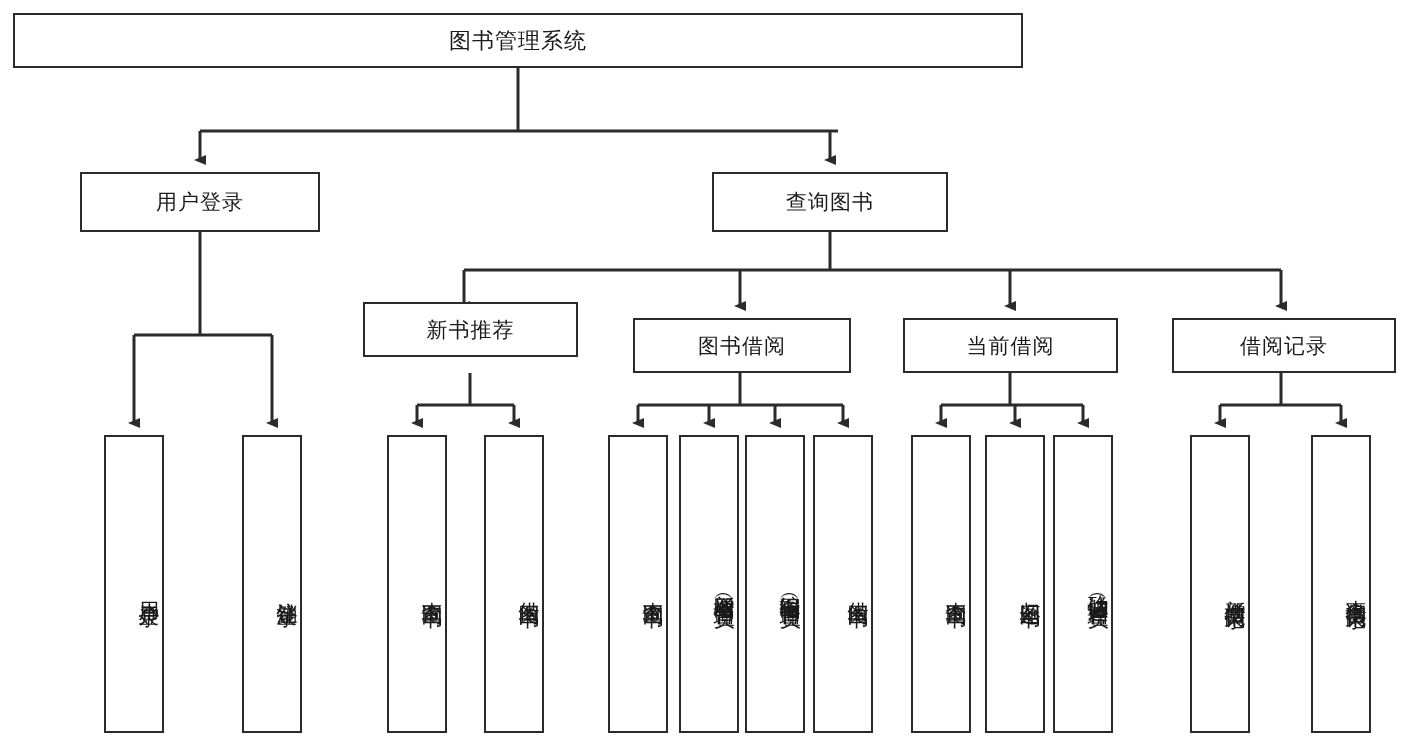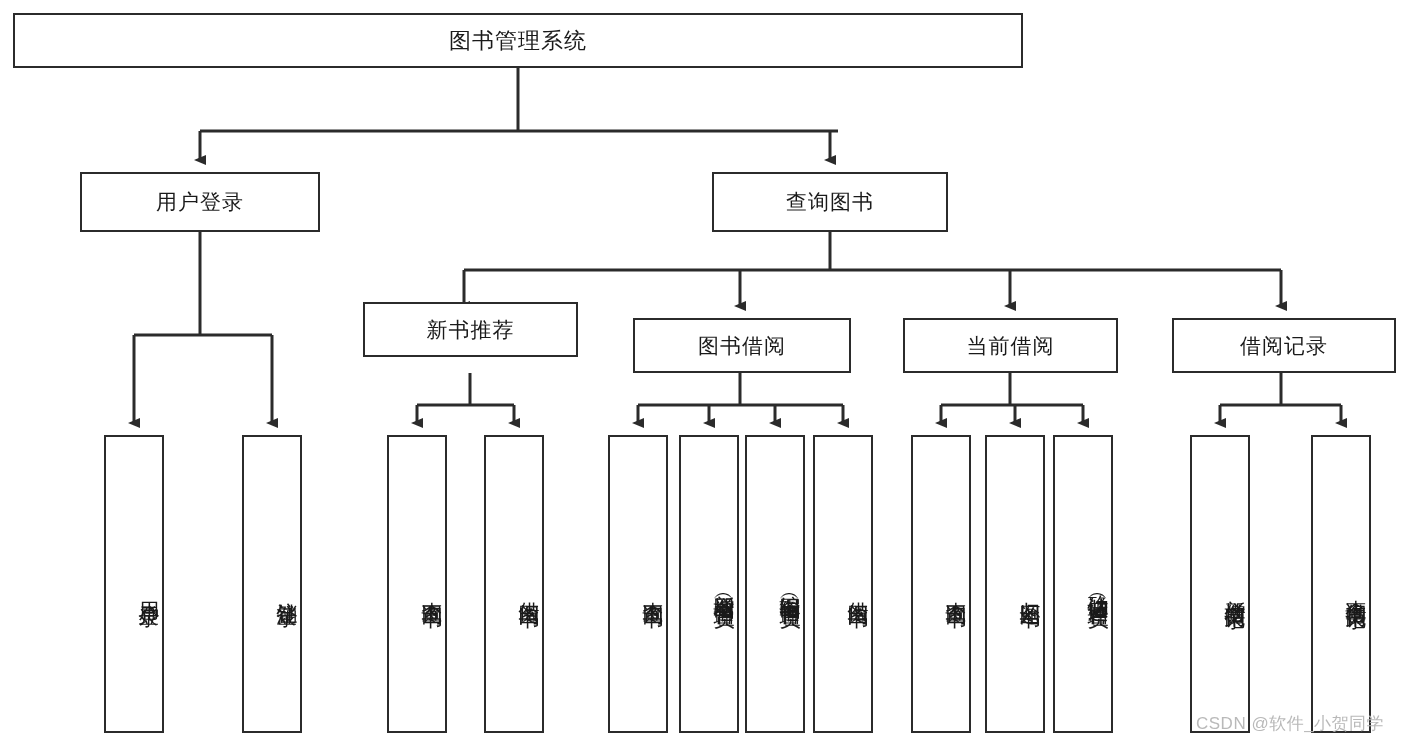--- a/index.html
+++ b/index.html
@@ -137,15 +137,14 @@
       <div class="node leaf tall-text" style="left: 679px; top: 435px; width: 60px; height: 298px;">新增图书（管理员）</div>
       <div class="node leaf tall-text" style="left: 745px; top: 435px; width: 60px; height: 298px;">编辑图书（管理员）</div>
       <div class="node leaf" style="left: 813px; top: 435px; width: 60px; height: 298px;">借阅图书</div>
       <div class="node leaf" style="left: 911px; top: 435px; width: 60px; height: 298px;">查询图书</div>
       <div class="node leaf" style="left: 985px; top: 435px; width: 60px; height: 298px;">归还图书</div>
       <div class="node leaf tall-text" style="left: 1053px; top: 435px; width: 60px; height: 298px;">确认归还（管理员）</div>
       <div class="node leaf" style="left: 1190px; top: 435px; width: 60px; height: 298px;">新增借阅记录</div>
       <div class="node leaf" style="left: 1311px; top: 435px; width: 60px; height: 298px;">查询借阅记录</div>
     </div>
 
-  <div class="watermark" style="left: 1196px; top: 712px;">CSDN @软件_小贺同学</div>
 
 </div>
 
 </body></html>

